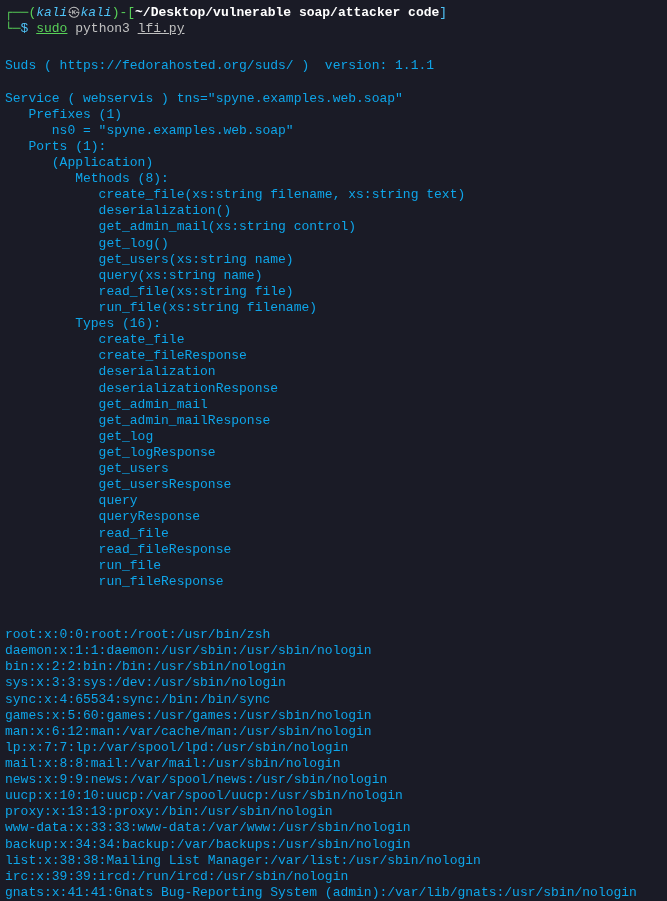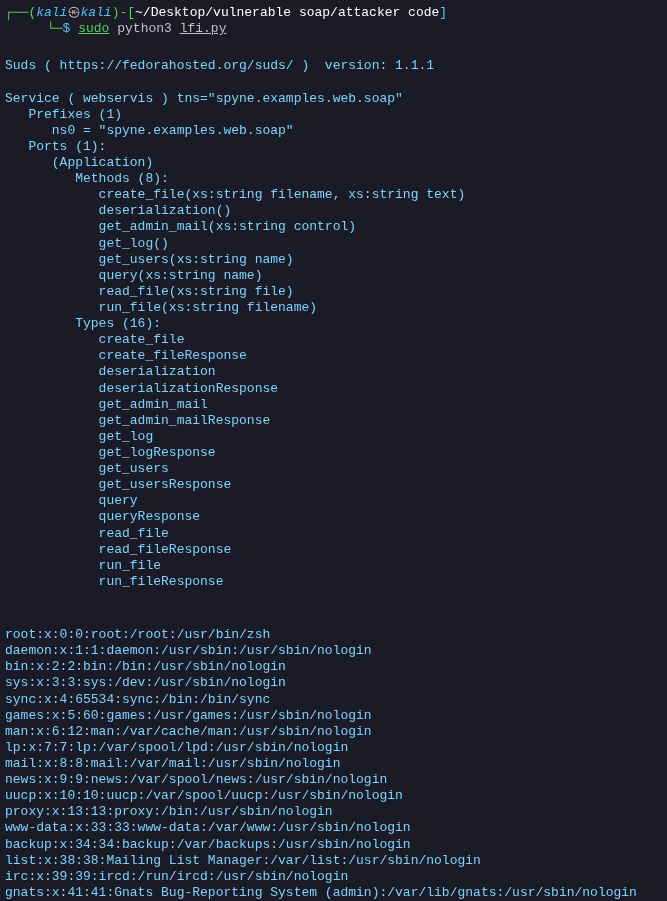--- a/index.html
+++ b/index.html
@@ -26,49 +26,48 @@
     }
     .user-host {
       color: #4fc3f7;
       font-style: italic;
     }
     .skull {
       color: #c0c0c0;
     }
     .path {
       color: #ffffff;
-      font-weight: normal;
+      font-weight: bold;
     }
     .path-end {
       color: #4fc3f7;
     }
     .prompt-line2 {
       white-space: pre;
-      margin-left: 42px;
     }
     .prompt-corner {
       color: #58d158;
     }
     .dollar {
       color: #4fc3f7;
     }
     .sudo {
       color: #58d158;
       text-decoration: underline;
     }
     .cmd {
       color: #c0c0c0;
     }
     .filename {
       color: #c0c0c0;
       text-decoration: underline;
     }
     .output {
       white-space: pre;
-      color: #7dd3fc;
+      color: #0ea5e9;
       margin-top: 5px;
     }
   </style>
 </head>
 <body>
 
 <div class="prompt-line"><span class="prompt-bracket">┌──(</span><span class="user-host">kali</span><span class="skull">㉿</span><span class="user-host">kali</span><span class="prompt-bracket">)-[</span><span class="path">~/Desktop/vulnerable soap/attacker code</span><span class="path-end">]</span></div>
 <div class="prompt-line2"><span class="prompt-corner">└─</span><span class="dollar">$ </span><span class="sudo">sudo</span><span class="cmd"> python3 </span><span class="filename">lfi.py</span></div>
 <div class="output">
 Suds ( https://fedorahosted.org/suds/ )  version: 1.1.1

